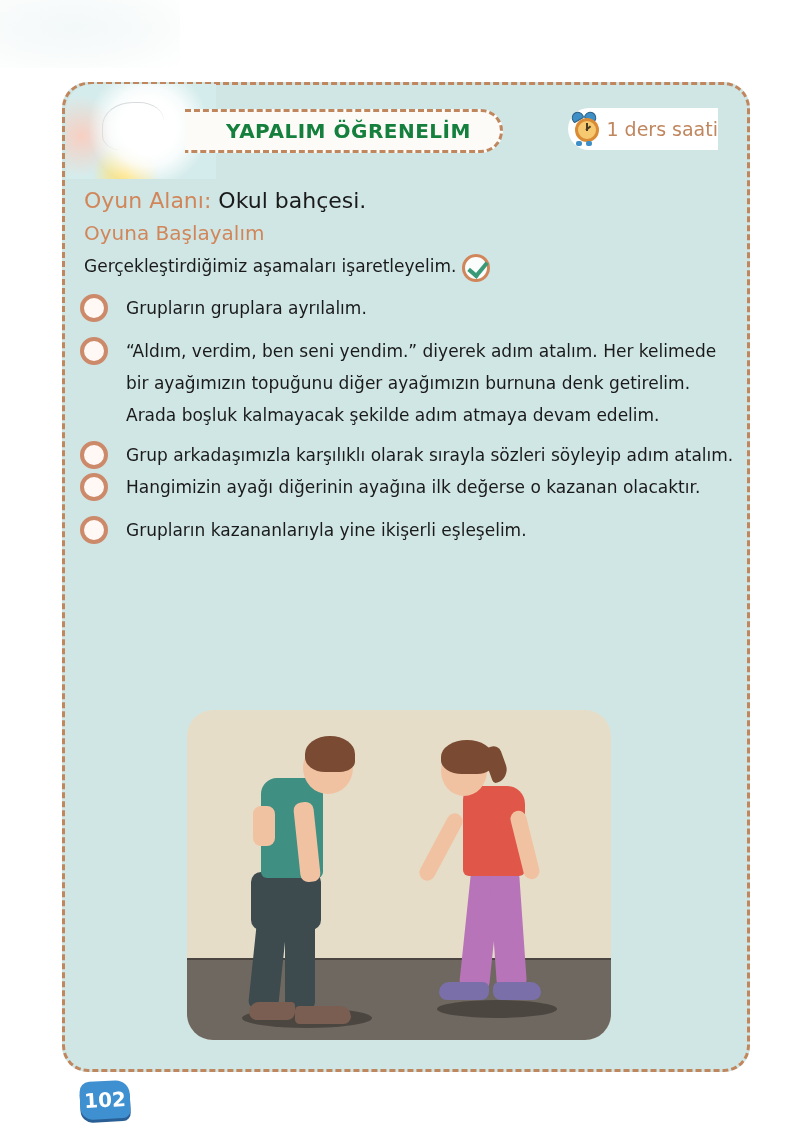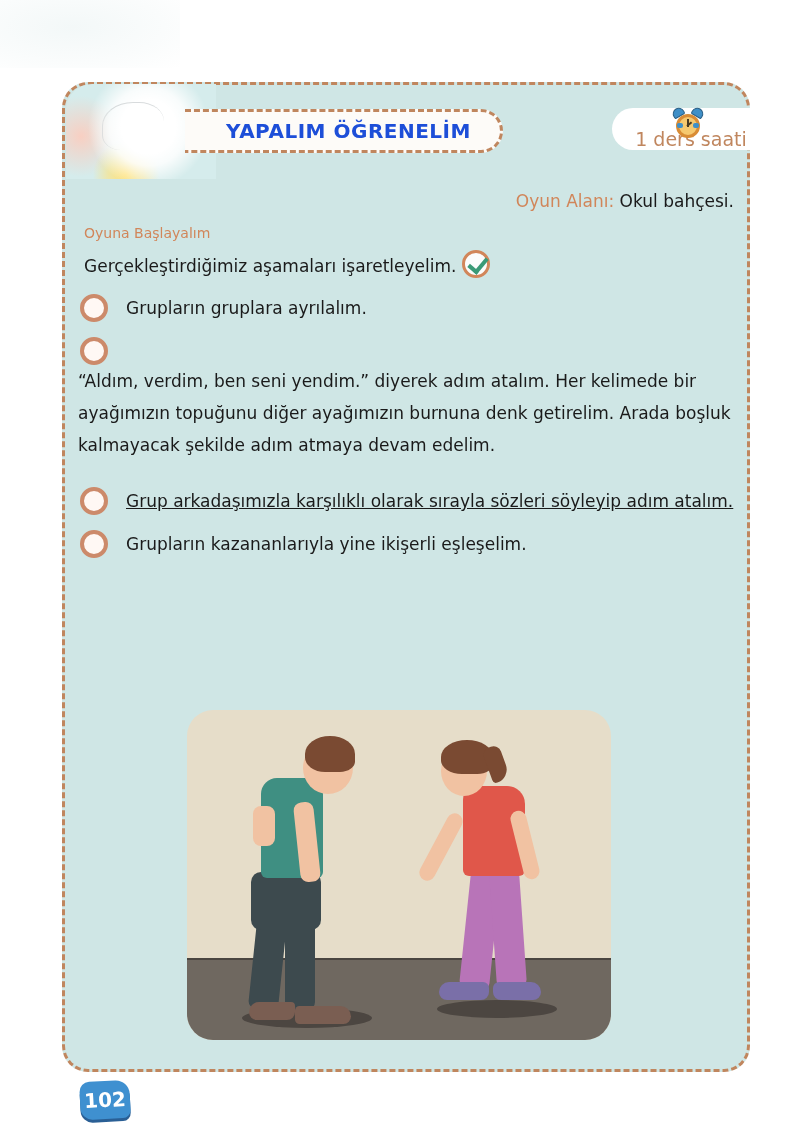--- a/index.html
+++ b/index.html
@@ -37,29 +37,29 @@
   .title-pill {
     position: absolute; left: 185px; top: 109px; width: 318px; height: 44px;
     background: #fdfbf8;
     border: 3px dashed #c0865e;
     border-left: none;
     border-radius: 0 24px 24px 0;
     display: flex; align-items: center; justify-content: center;
   }
   .title-pill .title {
     font-family: "DejaVu Sans", sans-serif; font-weight: bold;
-    color: #1d4ed8; font-size: 20px; letter-spacing: 0.5px;
+    color: #15803d; font-size: 20px; letter-spacing: 0.5px;
     margin-left: 12px;
     text-align: center;
   }
 
   .duration {
-    position: absolute; left: 612px; top: 108px; width: 150px; height: 42px;
+    position: absolute; left: 568px; top: 108px; width: 150px; height: 42px;
     background: #ffffff; border-radius: 21px 0 0 21px;
-    display: flex; align-items: center; flex-direction: column;
+    display: flex; align-items: center;
   }
   .clock {
     position: relative; width: 34px; height: 34px; margin-left: 2px;
   }
   .clock .bell-l, .clock .bell-r {
     position: absolute; top: 0; width: 12px; height: 9px; background: #3f8fc7;
     border-radius: 8px 8px 2px 2px; border: 1px solid #2a5f85;
   }
   .clock .bell-l { left: 1px; transform: rotate(-30deg); }
   .clock .bell-r { right: 1px; transform: rotate(30deg); }
@@ -73,24 +73,24 @@
   .clock .foot-l { left: 6px; } .clock .foot-r { right: 6px; }
   .duration .label {
     margin-left: 8px; color: #c0865e; font-size: 19px;
     font-family: "DejaVu Sans", sans-serif; white-space: nowrap;
   }
 
   .content {
     position: absolute; left: 84px; top: 186px; width: 650px;
     font-family: "DejaVu Sans", sans-serif;
   }
-  .line-field { font-size: 17px; height: 30px; line-height: 30px; text-align: right; }
+  .line-field { font-size: 22px; height: 30px; line-height: 30px; }
   .orange { color: #d1865a; }
-  .heading { font-size: 14px; color: #d1865a; height: 34px; line-height: 34px; }
-  .instruction { font-size: 17px; height: 32px; line-height: 32px; display: flex; align-items: flex-start; }
+  .heading { font-size: 20px; color: #d1865a; height: 34px; line-height: 34px; }
+  .instruction { font-size: 17px; height: 32px; line-height: 32px; display: flex; align-items: flex-end; }
   .check-icon {
     display: inline-block; width: 28px; height: 28px; margin-left: 6px;
     border-radius: 50%; border: 3px solid #d1865a; background: #fbfcfc;
     position: relative;
   }
   .check-icon::after {
     content: ""; position: absolute; left: 7px; top: 1px;
     width: 8px; height: 15px;
     border-right: 4px solid #3a9a77; border-bottom: 4px solid #3a9a77;
     transform: rotate(40deg);
@@ -165,27 +165,31 @@
     <span>Gerçekleştirdiğimiz aşamaları işaretleyelim.</span>
     <span class="check-icon"></span>
   </div>
 </div>
 
 <div class="steps">
   <div class="step" style="margin-bottom:11px;">
     <span class="radio"></span>
     <span class="text">Grupların gruplara ayrılalım.</span>
   </div>
-  <div class="step" style="margin-bottom:24px;flex-direction:column;">
+  <div class="step" style="margin-bottom:8px;">
     <span class="radio"></span>
     <span class="text">“Aldım, verdim, ben seni yendim.” diyerek adım atalım. Her kelimede bir ayağımızın topuğunu diğer ayağımızın burnuna denk getirelim. Arada boşluk kalmayacak şekilde adım atmaya devam edelim.</span>
   </div>
-  <div class="step" style="margin-bottom:11px;text-decoration:underline;">
+  <div class="step" style="">
     <span class="radio"></span>
     <span class="text">Grup arkadaşımızla karşılıklı olarak sırayla sözleri söyleyip adım atalım.</span>
+  </div>
+  <div class="step" style="margin-bottom:11px;">
+    <span class="radio"></span>
+    <span class="text">Hangimizin ayağı diğerinin ayağına ilk değerse o kazanan olacaktır.</span>
   </div>
   <div class="step" style="margin-bottom:29px;">
     <span class="radio"></span>
     <span class="text">Grupların kazananlarıyla yine ikişerli eşleşelim.</span>
   </div>
 </div>
 
 <div class="illustration">
   <div class="floor"></div>
 

